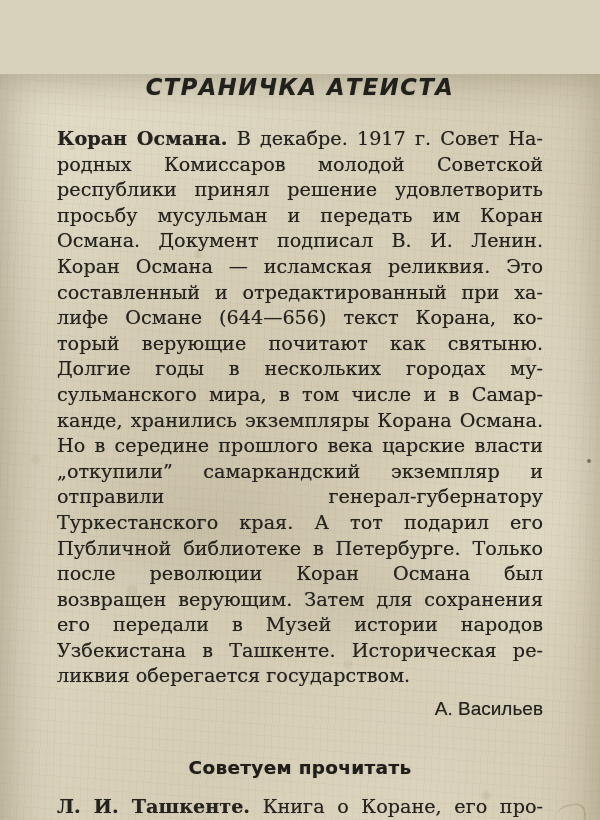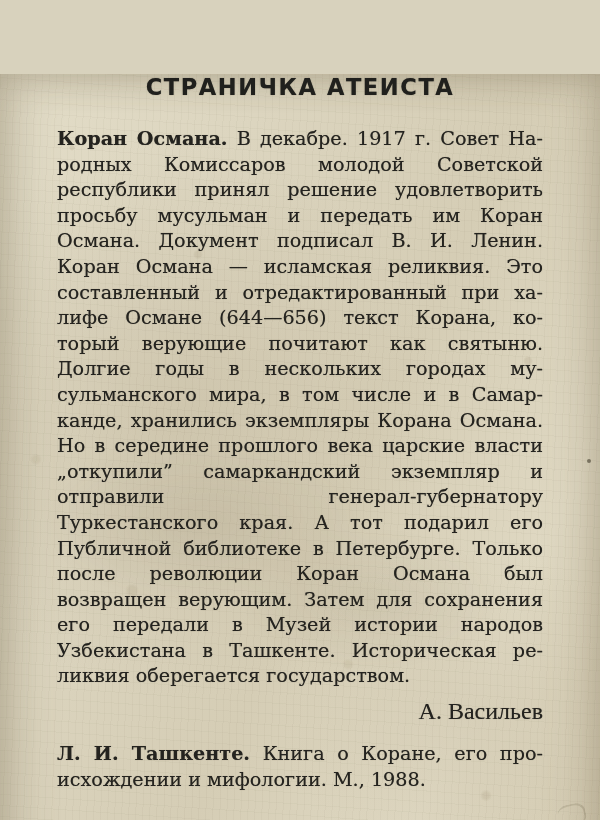--- a/index.html
+++ b/index.html
@@ -77,20 +77,21 @@
   .content {
     position: relative;
     z-index: 3;
     padding: 0 57px;
   }
 
   .heading {
     margin-top: 74px;
     text-align: center;
     font-family: "DejaVu Sans", sans-serif;
+    font-style: italic;
     font-weight: bold;
     font-size: 22.5px;
     letter-spacing: 1.6px;
     color: #20201d;
     text-shadow: 0 0 1px rgba(40,38,30,0.5);
   }
 
   .body-text {
     margin-top: 26px;
     font-family: "DejaVu Serif", serif;
@@ -106,22 +107,22 @@
     margin: 0;
     text-indent: 0;
   }
   .body-text .lead {
     font-weight: bold;
   }
 
   .signature {
     margin-top: 9px;
     text-align: right;
-    font-family: Liberation Serif, serif;
-    font-size: 24px;
+    font-family: Liberation Sans, sans-serif;
+    font-size: 19px;
     color: #24231f;
     text-shadow: 0 0 0.7px rgba(35,33,26,0.5);
   }
 
   .subhead {
     margin-top: 37px;
     text-align: center;
     font-family: "DejaVu Sans", sans-serif;
     font-weight: bold;
     font-size: 18.5px;
@@ -176,20 +177,21 @@
   <div class="content">
 
     <div class="heading">СТРАНИЧКА АТЕИСТА</div>
 
     <div class="body-text">
       <p><span class="lead">Коран Османа.</span><span> В декабре. 1917 г. Совет На­родных Комиссаров молодой Советской республики принял решение удовлетворить просьбу мусульман и передать им Коран Османа. Документ подписал В. И. Ленин. Коран Османа — исламская реликвия. Это составленный и отредактированный при ха­лифе Османе (644—656) текст Корана, ко­торый верующие почитают как святыню. Долгие годы в нескольких городах му­сульманского мира, в том числе и в Самар­канде, хранились экземпляры Корана Ос­мана. Но в середине прошлого века цар­ские власти „откупили” самаркандский экземпляр и отправили генерал-губернатору Туркестанского края. А тот подарил его Публичной библиотеке в Петербурге. Толь­ко после революции Коран Османа был возвращен верующим. Затем для сохране­ния его передали в Музей истории народов Узбекистана в Ташкенте. Историческая ре­ликвия оберегается государством.</span></p>
     </div>
 
     <div class="signature">А. Васильев</div>
 
+    <div class="subhead">Советуем прочитать</div>
 
     <div class="reading">
       <span class="author">Л. И. Ташкенте.</span><span> Книга о Коране, его про­исхождении и мифологии. М., 1988.</span>
     </div>
 
   </div>
 
   <div class="mark-a"></div>
   <div class="mark-b"></div>
   <div class="edge-shade"></div>

